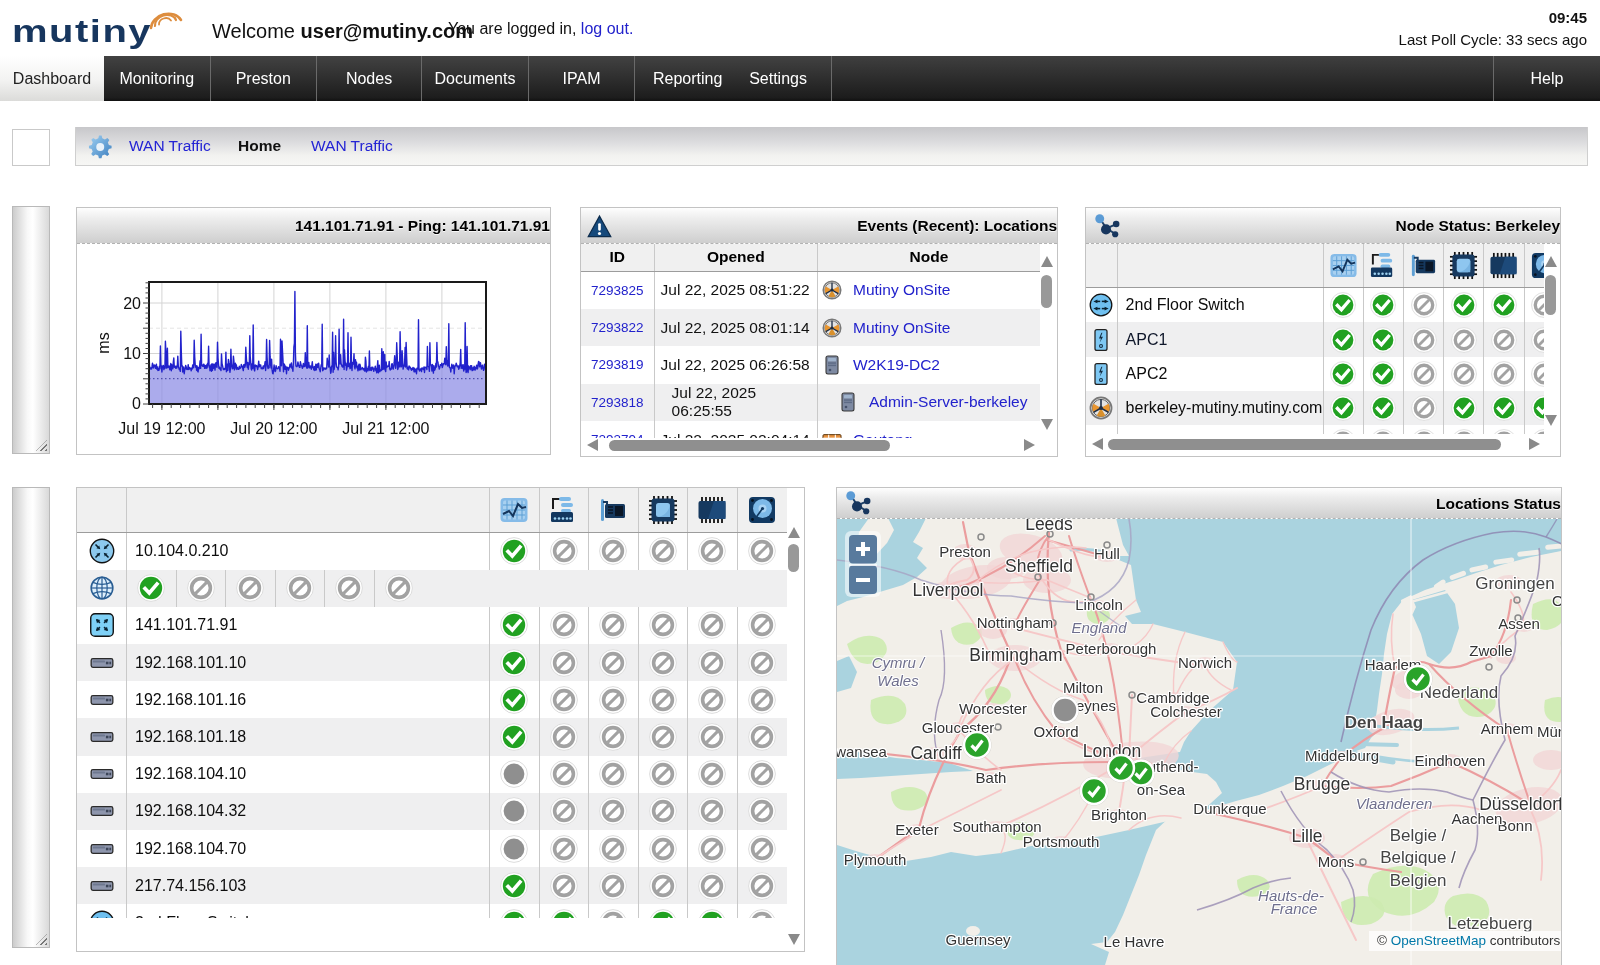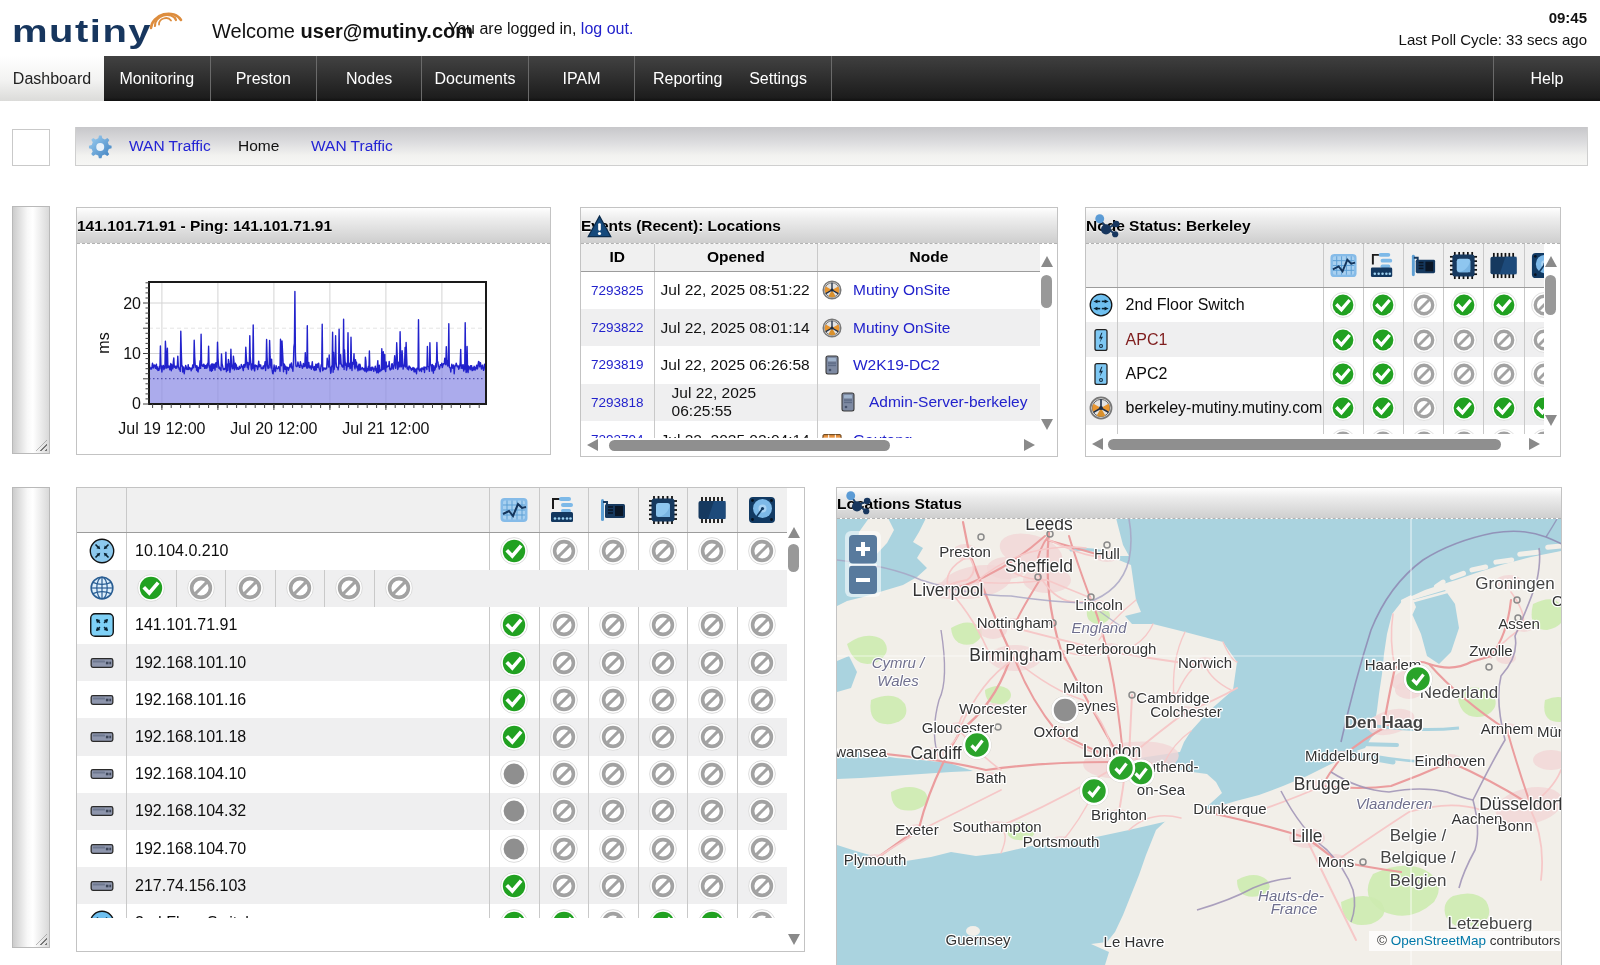--- a/index.html
+++ b/index.html
@@ -11,27 +11,27 @@
 .clock{position:absolute;right:13px;top:9px;font-size:15px;font-weight:bold;color:#111;text-align:left}
 .poll{position:absolute;right:13px;top:31px;font-size:15px;color:#111;text-align:right}
 
 .nav{position:absolute;left:0;top:56px;width:1600px;height:45px;background:linear-gradient(#3f3f3f,#2e2e2e 45%,#1c1c1c 92%,#101010)}
 .tab{position:absolute;top:0;height:45px;line-height:45px;text-align:center;color:#fff;font-size:16px;background:linear-gradient(#424242,#303030 45%,#1d1d1d 92%,#111);border-right:1px solid #6a6a6a}
 .tab.active{background:linear-gradient(#ffffff,#f2f2f1 55%,#dbdbd9);color:#222;border-right:none}
 
 .bc-box{position:absolute;left:12px;top:129px;width:38px;height:37px;background:#fff;border:1px solid #c9c9c9}
 .bc-bar{position:absolute;left:75px;top:127px;width:1513px;height:39px;background:linear-gradient(#c7c7ca,#dcdcde 40%,#f2f2f0 75%,#f7f7f5);border:1px solid #cfcfcf;border-top:none}
 .bc-bar a{color:#2323d4;font-size:15.5px}
-.bc-home{font-size:15.5px;font-weight:normal;color:#111}
+.bc-home{font-size:15.5px;font-weight:bold;color:#111}
 
 .strip{position:absolute;left:12px;width:38px;border:1px solid #b9b9b9;background:linear-gradient(90deg,#cccccc,#f8f8f8 40%,#ffffff 55%,#d9d9d9)}
 .corner{position:absolute;right:2px;bottom:2px;width:11px;height:11px;background:repeating-linear-gradient(135deg,transparent 0 2px,#777 2px 4px);clip-path:polygon(100% 0,100% 100%,0 100%)}
 
 .panel{position:absolute;border:1px solid #c3c3c3;background:#fff}
-.ptitle{position:relative;width:100%;background:linear-gradient(#fefefe,#ededed 30%,#cecece);border-bottom:1px dashed #b2b2b2;text-align:left;font-weight:bold;color:#000;text-shadow:0 1px 0 rgba(255,255,255,.75)}
+.ptitle{position:relative;width:100%;background:linear-gradient(#fefefe,#ededed 30%,#cecece);border-bottom:1px dashed #b2b2b2;text-align:right;font-weight:bold;color:#000;text-shadow:0 1px 0 rgba(255,255,255,.75)}
 .ptitle .ticon{position:absolute;left:6px}
 
 .trow{display:flex;width:100%}
 .cell{flex:none;display:flex;align-items:center;overflow:hidden}
 .hdr{background:#f0f0f0}
 .alt{background:#efeff0}
 .cline{border-left:1px solid #c9c9c9}
 .statcell{justify-content:center}
 
 .vsb{position:absolute;width:16px}
@@ -562,21 +562,21 @@
             <use href="#deny"></use>
           </svg>
         </div>
       </div>
       <div class="trow alt" style="height:34.1px">
         <div class="cell statcell" style="width:30.6px">
           <svg width="24" height="24">
             <use href="#ic-ups"></use>
           </svg>
         </div>
-        <div class="cell cline" style="width:206px;padding-left:8px;font-size:16px;color:#7f1d1d">APC1</div>
+        <div class="cell cline" style="width:206px;padding-left:8px;font-size:16px;color:#0f172a">APC1</div>
         <div class="cell cline statcell" style="width:40.2px">
           <svg width="26" height="26">
             <use href="#ok"></use>
           </svg>
         </div>
         <div class="cell cline statcell" style="width:40.2px">
           <svg width="26" height="26">
             <use href="#ok"></use>
           </svg>
         </div>

